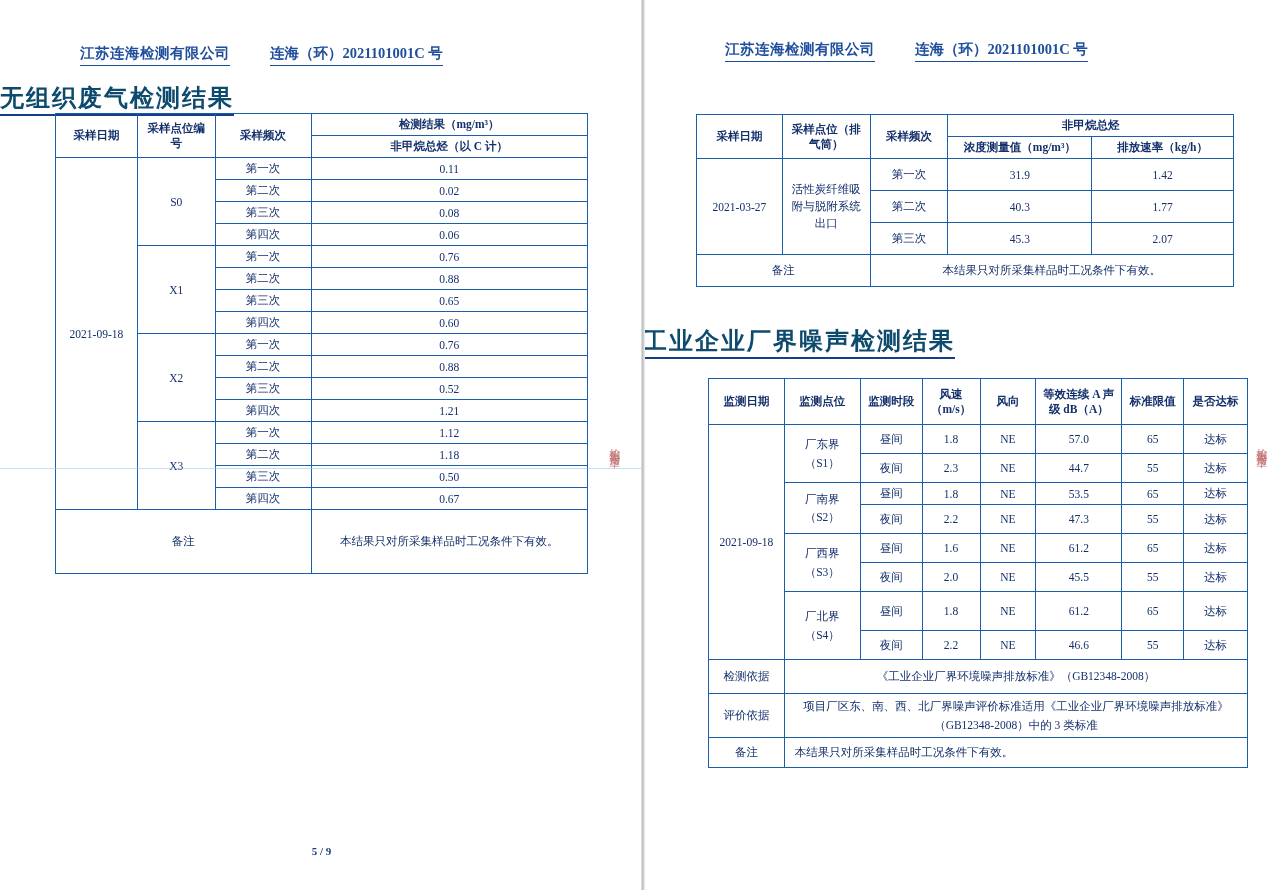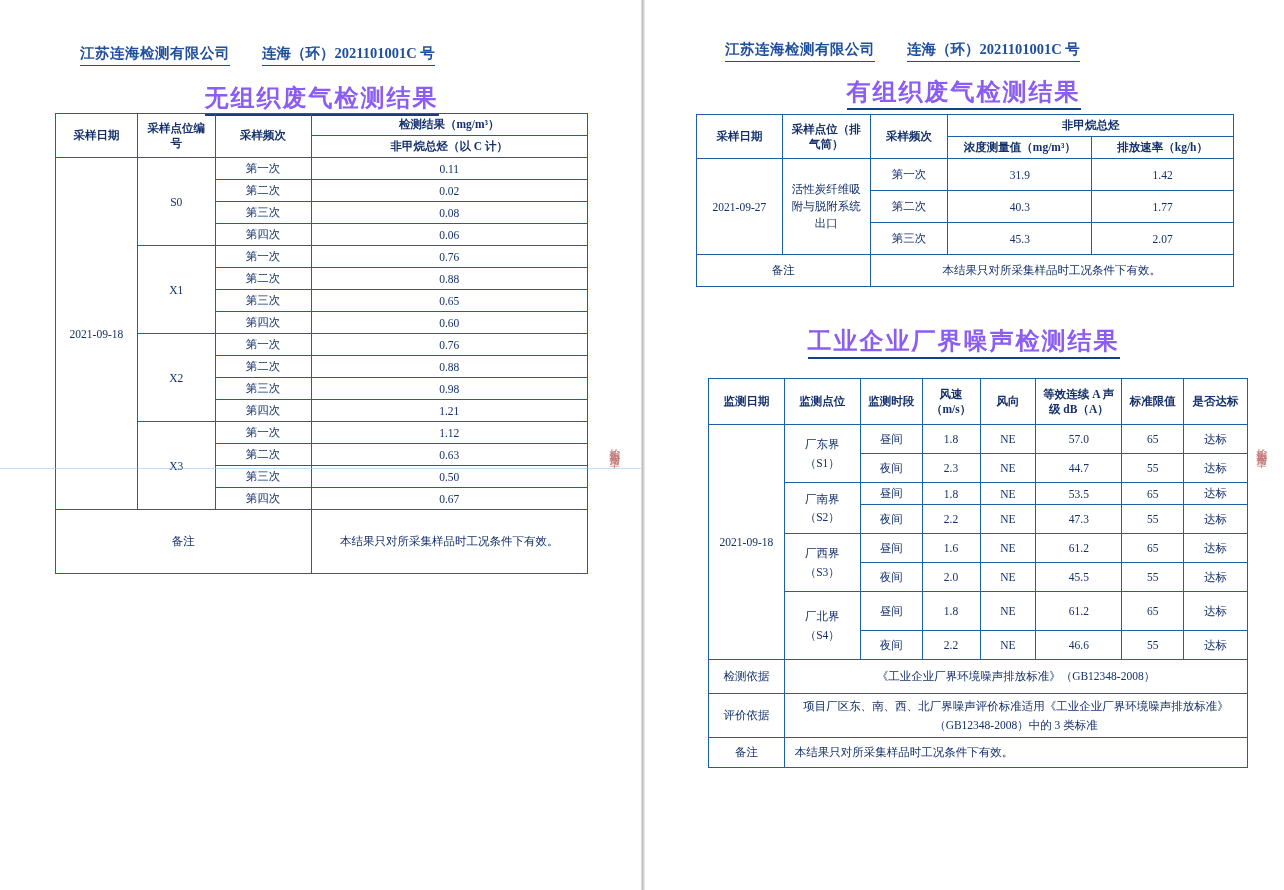--- a/index.html
+++ b/index.html
@@ -6,23 +6,23 @@
   body{width:1284px;height:890px;font-family:"Liberation Serif",serif;color:#111;position:relative;overflow:hidden;}
   .page{position:absolute;top:0;height:890px;background:#fff;box-sizing:border-box;}
   .page-left{left:0;width:643px;}
   .page-right{left:643px;width:641px;}
   .gutter{position:absolute;left:641px;top:0;width:4px;height:890px;
           background:linear-gradient(to right,#e9e9e9,#bdbdbd 40%,#cfcfcf 60%,#f2f2f2);}
   .hdr{position:absolute;display:flex;align-items:flex-end;gap:0;}
   .hdr .company{color:#1f4e9c;font-weight:bold;font-size:14.5px;letter-spacing:.5px;
       border-bottom:1px solid #1b4e96;padding-bottom:2px;}
   .hdr .code{color:#1f4e9c;font-weight:bold;font-size:14.5px;border-bottom:1px solid #1b4e96;
-      padding-bottom:2px;margin-left:32px;}
-  .title{position:absolute;width:100%;text-align:center;font-weight:bold;font-size:24px;
-      color:#8b5cf6;letter-spacing:2px;font-family:"Liberation Serif",serif;}
+      padding-bottom:2px;margin-left:40px;}
+  .title{position:absolute;width:100%;text-align:left;font-weight:bold;font-size:24px;
+      color:#0c4a6e;letter-spacing:2px;font-family:"Liberation Serif",serif;}
   .title u{text-decoration:none;border-bottom:2px solid #143e86;padding-bottom:3px;}
   table.rep{position:absolute;border-collapse:collapse;font-size:11.5px;color:#111;}
   table.rep td,table.rep th{border:1px solid #1b5fa8;text-align:center;vertical-align:middle;
       padding:3px 4px;font-weight:normal;color:#14306b;}
   table.rep th{font-weight:bold;}
   .b{font-weight:bold;}
   .val{color:#1b2a55;}
   .pgno{position:absolute;width:100%;text-align:center;font-size:11px;font-weight:bold;color:#1f3f7a;}
   .scan-line{position:absolute;left:0;width:643px;height:1px;background:rgba(150,195,230,.55);}
   .stamp{position:absolute;font-size:11px;color:#b24a4a;line-height:1.15;writing-mode:vertical-rl;
@@ -101,66 +101,64 @@
         <td rowspan="4">X2</td>
         <td>第一次</td>
         <td class="val">0.76</td>
       </tr>
       <tr>
         <td>第二次</td>
         <td class="val">0.88</td>
       </tr>
       <tr>
         <td>第三次</td>
-        <td class="val">0.98</td>
+        <td class="val">0.52</td>
       </tr>
       <tr>
         <td>第四次</td>
         <td class="val">1.21</td>
       </tr>
 
       <tr>
         <td rowspan="4">X3</td>
         <td>第一次</td>
         <td class="val">1.12</td>
       </tr>
       <tr>
         <td>第二次</td>
-        <td class="val">0.63</td>
+        <td class="val">1.18</td>
       </tr>
       <tr>
         <td>第三次</td>
         <td class="val">0.50</td>
       </tr>
       <tr>
         <td>第四次</td>
         <td class="val">0.67</td>
       </tr>
 
       <tr style="height:64px">
         <td colspan="3" class="b">备注</td>
         <td>本结果只对所采集样品时工况条件下有效。</td>
       </tr>
     </tbody>
   </table>
 
+  <div class="pgno" style="top:845px;">5 / 9</div>
   <div class="scan-line" style="top:468px;"></div>
   <div class="stamp" style="left:608px;top:440px;height:100px;">检测专用章</div>
 </div>
 
 <div class="page page-right">
 
   <div class="hdr" style="left:82px;top:40px;">
     <span class="company">江苏连海检测有限公司</span>
     <span class="code">连海（环）2021101001C 号</span>
   </div>
 
-  <div class="title" style="top:76px;">
-    <u>有组织废气检测结果</u>
-  </div>
 
   <table class="rep" style="left:53px;top:114px;width:538px;">
     <colgroup>
       <col style="width:86px">
         <col style="width:88px">
         <col style="width:78px">
         <col style="width:144px">
         <col style="width:142px">
     </colgroup>
     <tbody>
@@ -168,21 +166,21 @@
         <th rowspan="2">采样日期</th>
         <th rowspan="2">采样点位（排气筒）</th>
         <th rowspan="2">采样频次</th>
         <th colspan="2">非甲烷总烃</th>
       </tr>
       <tr>
         <th>浓度测量值（mg/m³）</th>
         <th>排放速率（kg/h）</th>
       </tr>
       <tr style="height:32px">
-        <td rowspan="3">2021-09-27</td>
+        <td rowspan="3">2021-03-27</td>
         <td rowspan="3" style="line-height:1.5">活性炭纤维吸附与脱附系统出口</td>
         <td>第一次</td>
         <td class="val">31.9</td>
         <td class="val">1.42</td>
       </tr>
       <tr style="height:32px">
         <td>第二次</td>
         <td class="val">40.3</td>
         <td class="val">1.77</td>
       </tr>

